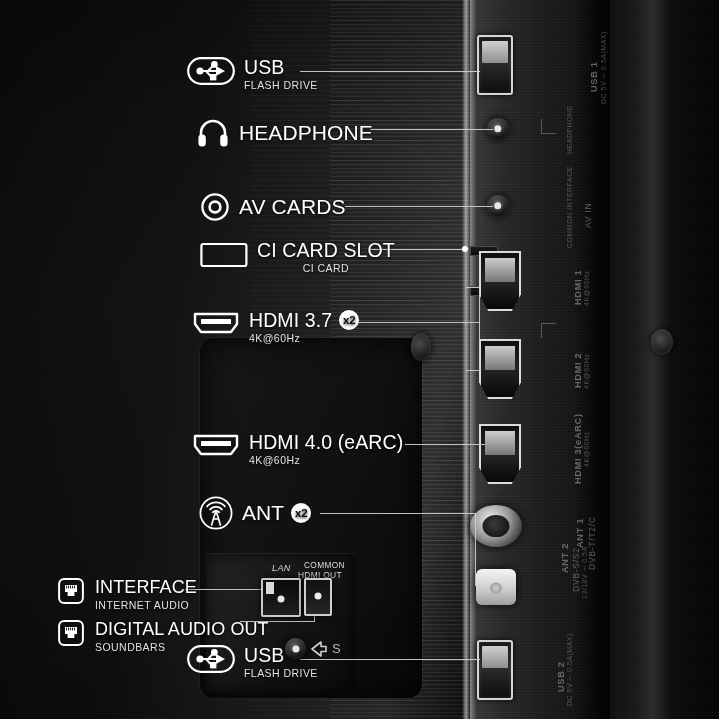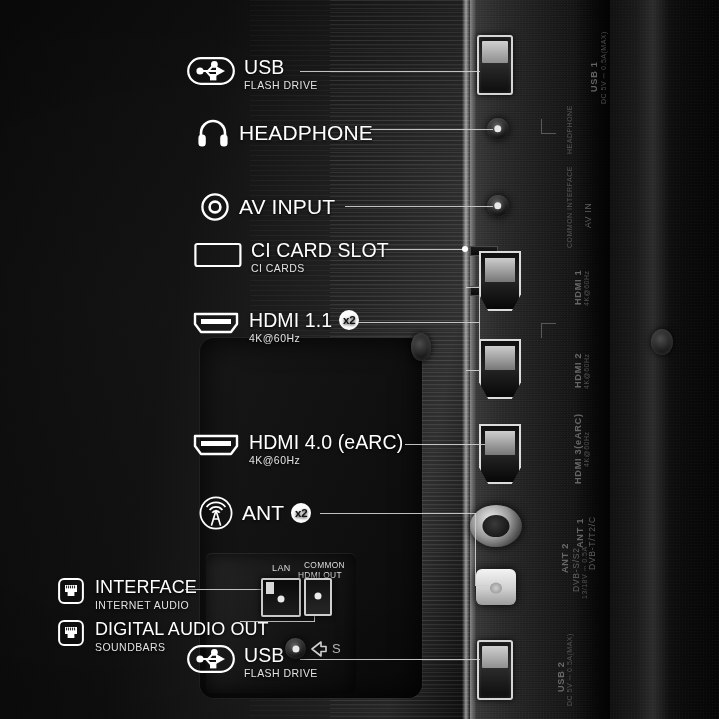--- a/index.html
+++ b/index.html
@@ -278,45 +278,45 @@
     </div>
   </div>
 
   <div class="callout" style="left:200px;top:192px;">
     <svg class="ic" width="30" height="30" viewBox="0 0 30 30">
       <circle cx="15" cy="15" r="12.6" fill="none" stroke="#fff" stroke-width="2.3"></circle>
       <circle cx="15" cy="15" r="5.4" fill="none" stroke="#fff" stroke-width="2.6"></circle>
     </svg>
     <div class="cap" style="height:30px;">
       <div class="title big">
-        <span>AV INPUT</span>
-      </div>
-    </div>
-  </div>
-
-  <div class="callout" style="left:194px;top:240px;">
+        <span>AV CARDS</span>
+      </div>
+    </div>
+  </div>
+
+  <div class="callout" style="left:200px;top:240px;text-align:center;">
     <svg class="ic" width="48" height="30" viewBox="0 0 48 30">
       <rect x="1.4" y="4" width="45" height="22" rx="2" fill="none" stroke="#fff" stroke-width="2.2"></rect>
     </svg>
     <div class="cap">
       <div class="title">
         <span>CI CARD SLOT</span>
       </div>
-      <div class="sub">CI CARDS</div>
+      <div class="sub">CI CARD</div>
     </div>
   </div>
 
   <div class="callout" style="left:192px;top:310px;">
     <svg class="ic" width="48" height="26" viewBox="0 0 48 26">
       <path d="M3 4 H45 V14 L39 22 H9 L3 14 Z" fill="none" stroke="#fff" stroke-width="2.4" stroke-linejoin="round"></path>
       <rect x="9" y="9" width="30" height="5" fill="#fff"></rect>
     </svg>
     <div class="cap">
       <div class="title">
-        <span>HDMI 1.1</span>
+        <span>HDMI 3.7</span>
         <span class="badge">x2</span>
       </div>
       <div class="sub">4K@60Hz</div>
     </div>
   </div>
 
   <div class="callout" style="left:192px;top:432px;">
     <svg class="ic" width="48" height="26" viewBox="0 0 48 26">
       <path d="M3 4 H45 V14 L39 22 H9 L3 14 Z" fill="none" stroke="#fff" stroke-width="2.4" stroke-linejoin="round"></path>
       <rect x="9" y="9" width="30" height="5" fill="#fff"></rect>
@@ -399,21 +399,21 @@
       </g>
     </svg>
     <div class="cap">
       <div class="title">
         <span>USB</span>
       </div>
       <div class="sub">FLASH DRIVE</div>
     </div>
   </div>
 
-  <div style="position:absolute;left:272px;top:563px;color:#dcdcdc;font-size:9px;letter-spacing:.4px;">LAN</div>
+  <div style="position:absolute;left:272px;top:563px;color:#dcdcdc;font-size:9px;letter-spacing:.4px;font-style:italic;">LAN</div>
   <div style="position:absolute;left:304px;top:560px;color:#dcdcdc;font-size:8.4px;letter-spacing:.3px;">COMMON</div>
   <div style="position:absolute;left:298px;top:570px;color:#dcdcdc;font-size:8.4px;letter-spacing:.3px;">HDMI OUT</div>
 
   <div class="lan-port" style="left:261px;top:578px;width:36px;height:35px;">
     <div class="pinrow"></div>
     <div class="dot"></div>
   </div>
   <div class="opt-port" style="left:304px;top:578px;width:24px;height:34px;">
     <div class="dot"></div>
   </div>

